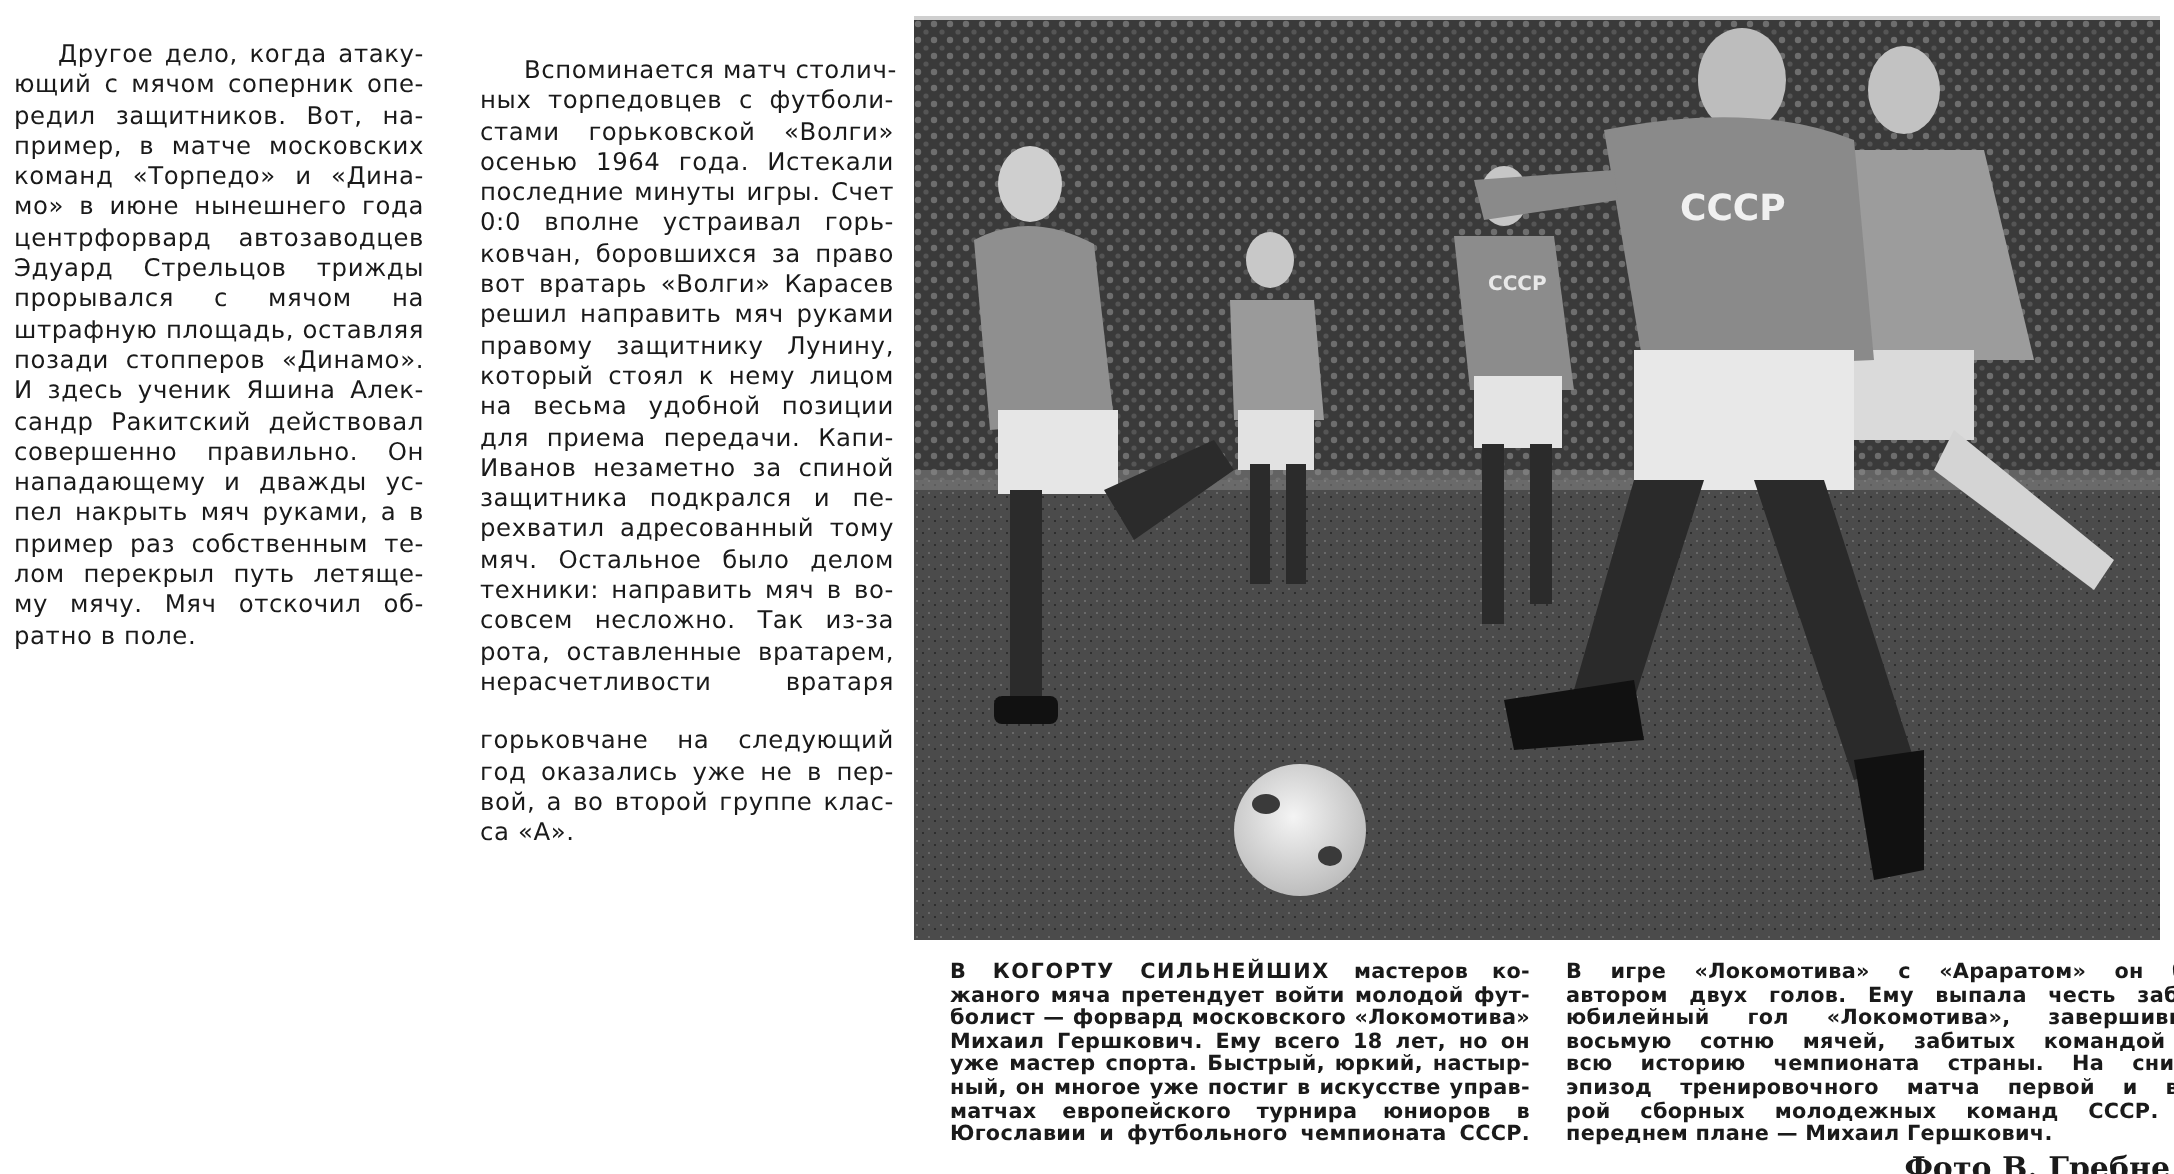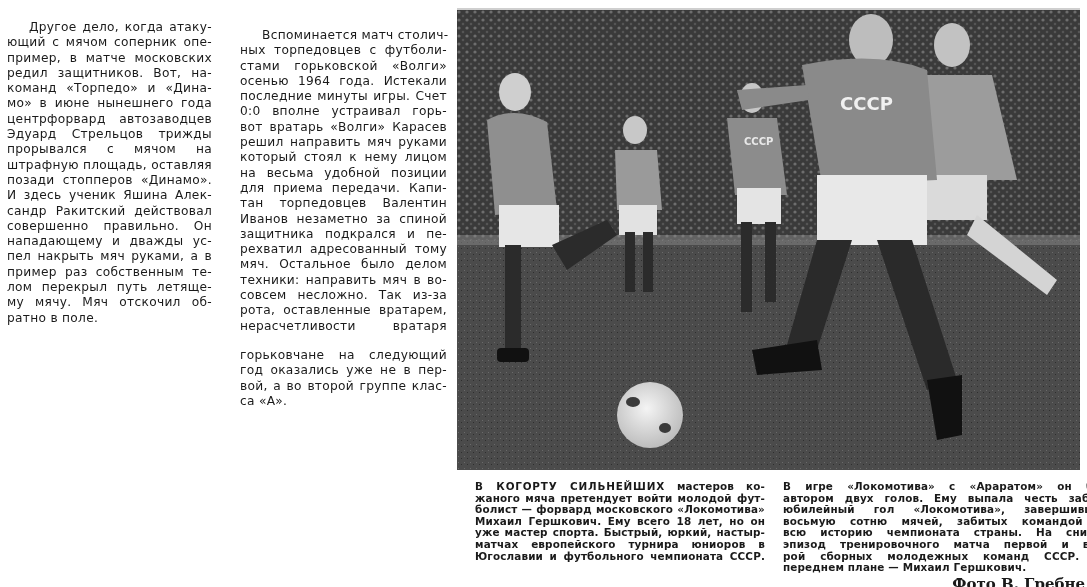--- a/index.html
+++ b/index.html
@@ -22,22 +22,22 @@
   #cap2 { left:783px; top:481px; width:304px; overflow:hidden; }
   #credit { position:absolute; right:2px; top:575px; font-family:"DejaVu Serif", serif; font-size:15px; font-weight:bold; white-space:nowrap; }
   #cap2 .line.w { width:320px; }
 </style>
 </head>
 <body>
 
 <div id="col1" class="col">
   <span class="line indent">Другое дело, когда атаку-</span>
   <span class="line">ющий с мячом соперник опе-</span>
+  <span class="line">редил защитников. Вот, на-</span>
   <span class="line">пример, в матче московских</span>
-  <span class="line">редил защитников. Вот, на-</span>
   <span class="line">команд «Торпедо» и «Дина-</span>
   <span class="line">мо» в июне нынешнего года</span>
   <span class="line">центрфорвард автозаводцев</span>
   <span class="line">Эдуард Стрельцов трижды</span>
   <span class="line">прорывался с мячом на</span>
   <span class="line">штрафную площадь, оставляя</span>
   <span class="line">позади стопперов «Динамо».</span>
   <span class="line">И здесь ученик Яшина Алек-</span>
   <span class="line">сандр Ракитский действовал</span>
   <span class="line">совершенно правильно. Он</span>
@@ -49,26 +49,27 @@
   <span class="line last">ратно в поле.</span>
 </div>
 
 <div id="col2" class="col">
   <span class="line indent">Вспоминается матч столич-</span>
   <span class="line">ных торпедовцев с футболи-</span>
   <span class="line">стами горьковской «Волги»</span>
   <span class="line">осенью 1964 года. Истекали</span>
   <span class="line">последние минуты игры. Счет</span>
   <span class="line">0:0 вполне устраивал горь-</span>
+  <span class="line">ковчан, боровшихся за право</span>
   <span class="line">вот вратарь «Волги» Карасев</span>
   <span class="line">решил направить мяч руками</span>
+  <span class="line">правому защитнику Лунину,</span>
   <span class="line">который стоял к нему лицом</span>
   <span class="line">на весьма удобной позиции</span>
   <span class="line">для приема передачи. Капи-</span>
-  <span class="line">тан торпедовцев Валентин</span>
   <span class="line">Иванов незаметно за спиной</span>
   <span class="line">защитника подкрался и пе-</span>
   <span class="line">рехватил адресованный тому</span>
   <span class="line">мяч. Остальное было делом</span>
   <span class="line">техники: направить мяч в во-</span>
   <span class="line">совсем несложно. Так из-за</span>
   <span class="line">рота, оставленные вратарем,</span>
   <span class="line">нерасчетливости вратаря</span>
   <div class="gap"></div>
   <span class="line">горьковчане на следующий</span>
@@ -140,20 +141,21 @@
     <ellipse cx="208" cy="418" rx="6" ry="5" fill="#3a3a3a"></ellipse>
   </svg>
 </div>
 
 <div id="cap1" class="cap">
   <span class="line"><span class="lead">В КОГОРТУ СИЛЬНЕЙШИХ</span> <span>мастеров ко-</span></span>
   <span class="line">жаного мяча претендует войти молодой фут-</span>
   <span class="line">болист — форвард московского «Локомотива»</span>
   <span class="line">Михаил Гершкович. Ему всего 18 лет, но он</span>
   <span class="line">уже мастер спорта. Быстрый, юркий, настыр-</span>
+  <span class="line">ный, он многое уже постиг в искусстве управ-</span>
   <span class="line">матчах европейского турнира юниоров в</span>
   <span class="line">Югославии и футбольного чемпионата СССР.</span>
 </div>
 
 <div id="cap2" class="cap">
   <span class="line w">В игре «Локомотива» с «Араратом» он бы</span>
   <span class="line w">автором двух голов. Ему выпала честь забит</span>
   <span class="line w">юбилейный гол «Локомотива», завершивши</span>
   <span class="line w">восьмую сотню мячей, забитых командой з</span>
   <span class="line w">всю историю чемпионата страны. На снимк</span>

